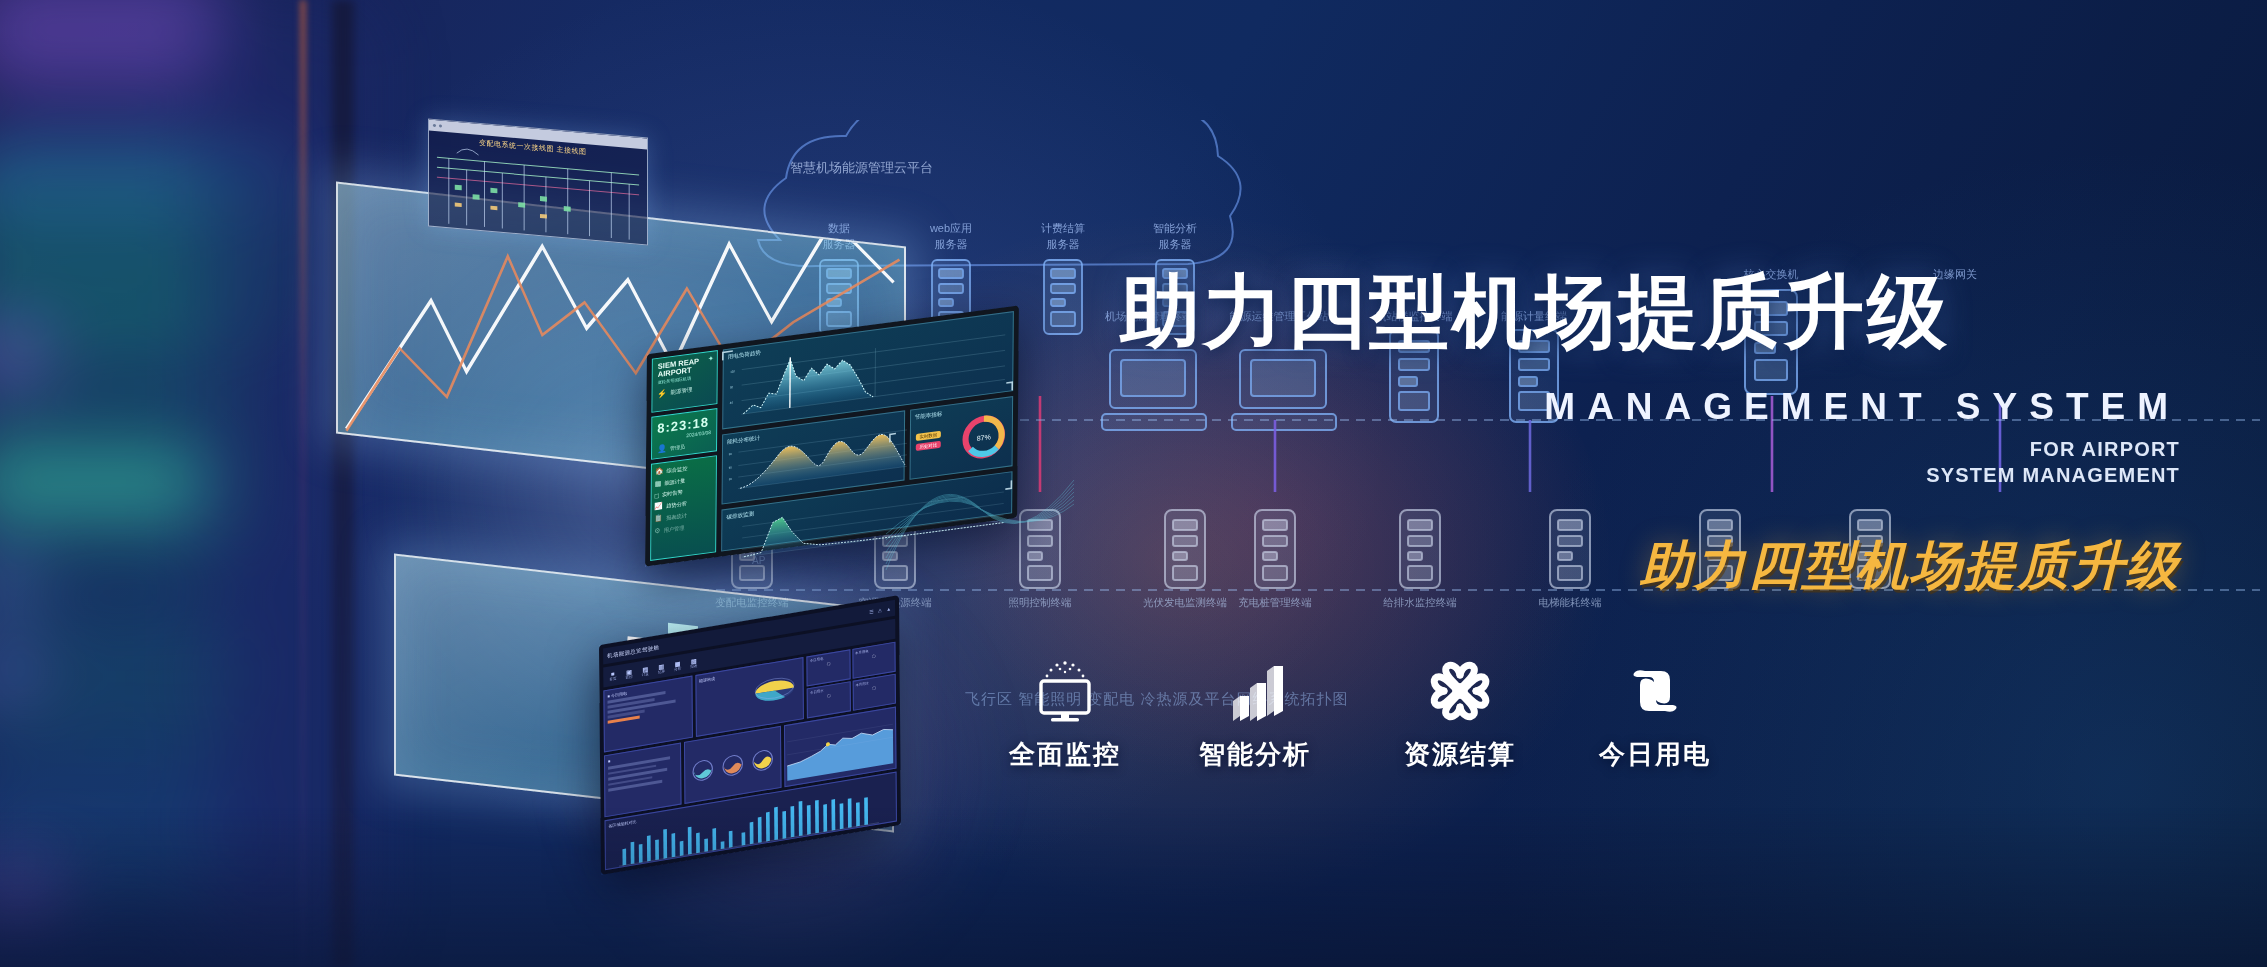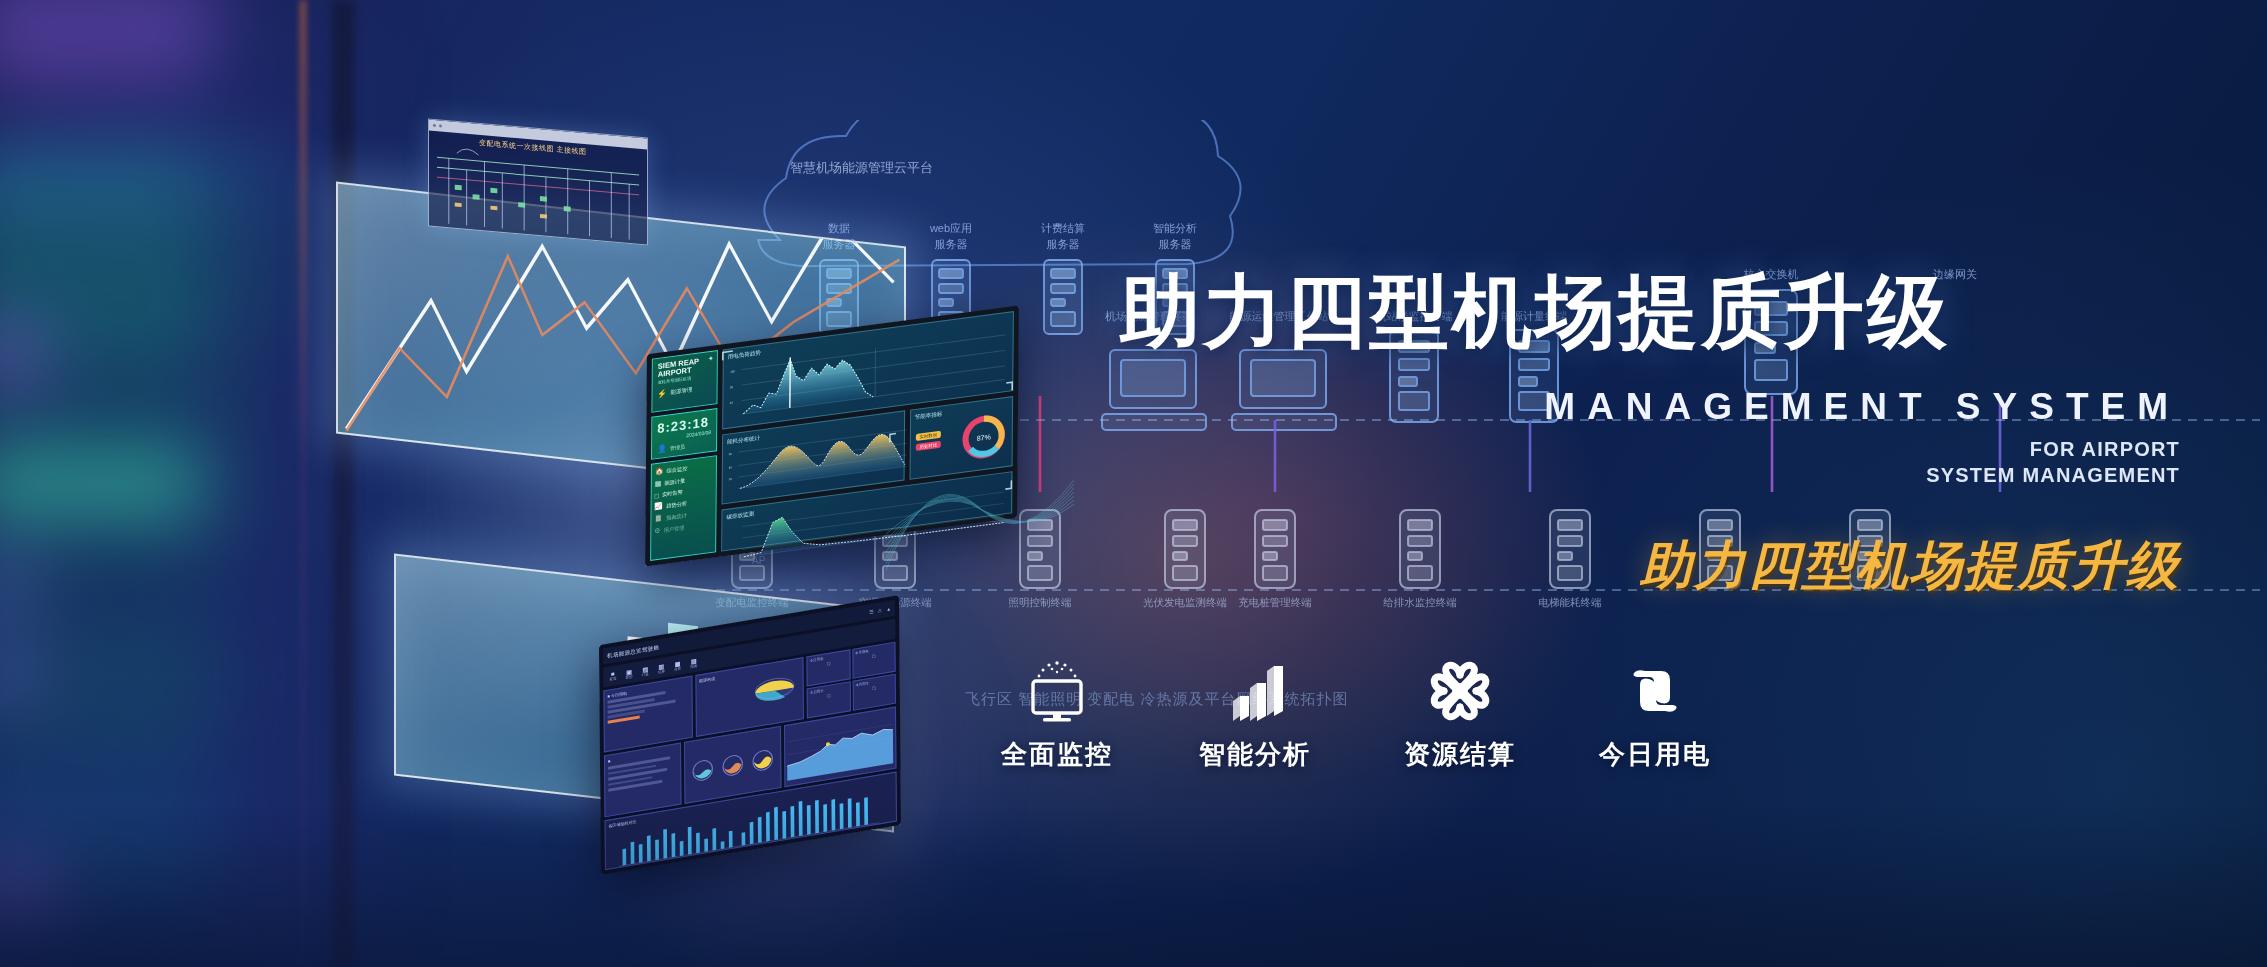--- a/index.html
+++ b/index.html
@@ -677,21 +677,21 @@
     <div class="h-en">MANAGEMENT SYSTEM</div>
     <div class="h-en2">
       <span>FOR AIRPORT</span><br>
       <span>SYSTEM MANAGEMENT</span>
     </div>
     <div class="h-yellow">助力四型机场提质升级</div>
   </div>
 
   <div class="features">
 
-    <div class="feat" style="left:2px">
+    <div class="feat" style="left:10px">
       <div class="ico">
         <svg width="72" height="72" viewBox="0 0 72 72">
           <g fill="#ffffff">
             <circle cx="36" cy="8" r="1.7"></circle>
               <circle cx="28" cy="10" r="1.6"></circle>
               <circle cx="44" cy="10" r="1.6"></circle>
             <circle cx="22" cy="15" r="1.5"></circle>
               <circle cx="50" cy="15" r="1.5"></circle>
             <circle cx="18" cy="21" r="1.4"></circle>
               <circle cx="54" cy="21" r="1.4"></circle>

